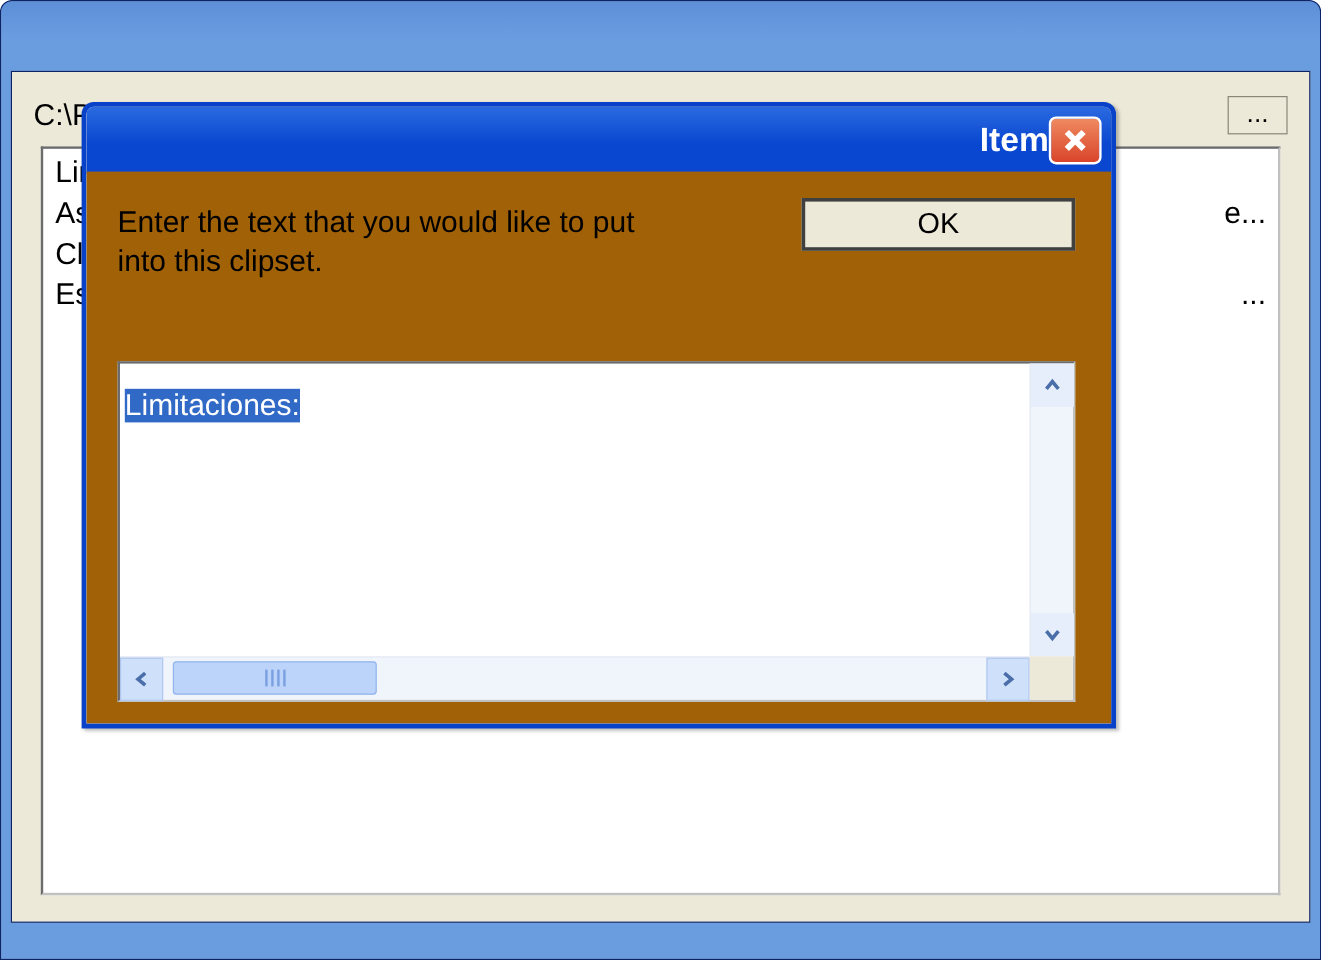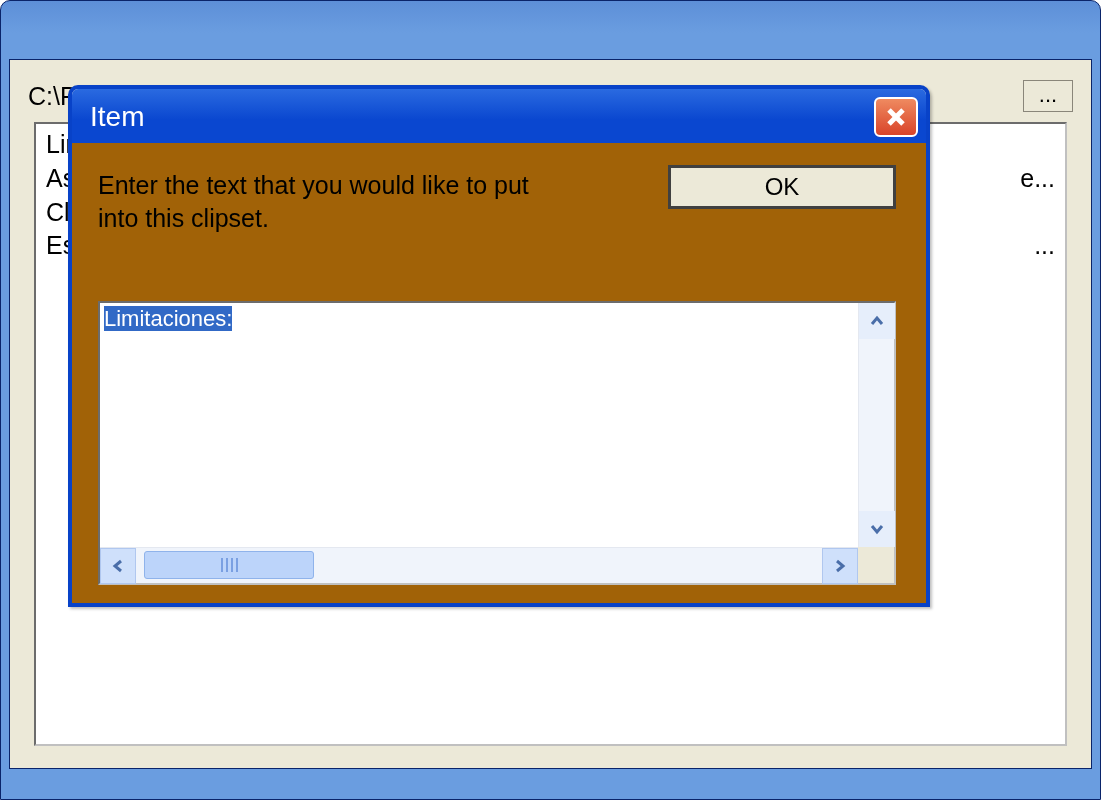--- a/index.html
+++ b/index.html
@@ -88,25 +88,25 @@
     width: 862px; height: 522px;
     border: 4px solid #0842c8;
     border-radius: 10px 10px 0 0;
     background: #ece9d8;
     box-shadow: 2px 2px 3px rgba(0,0,0,.25);
     overflow: hidden;
   }
   .dlg-titlebar {
     height: 56px;
     background: linear-gradient(to bottom, #2a6ae0 0%, #0a47d0 55%, #0a47d0 100%);
-    display: flex; align-items: center; justify-content: space-between;
+    display: flex; align-items: center; justify-content: flex-end;
     padding: 0 8px 0 18px;
     color: #fff;
     font-size: 28px;
-    font-weight: normal;
+    font-weight: bold;
   }
   .dlg-close {
     width: 44px; height: 40px;
     background: linear-gradient(to bottom, #ef8a60, #d9442a);
     border: 2px solid #ffffff;
     border-radius: 6px;
     display: flex; align-items: center; justify-content: center;
   }
   .dlg-close svg { stroke: #fff; stroke-width: 5; }
 
@@ -136,22 +136,22 @@
 
   .textarea-wrap {
     position: absolute;
     left: 26px; right: 30px; top: 158px; bottom: 18px;
     background: #fff;
     border: 2px inset #c0c0c0;
   }
   .textarea-content {
     position: absolute;
     left: 0; top: 0; right: 36px; bottom: 36px;
-    padding: 2px 4px;
-    font-size: 22px;
+    padding: 20px 4px;
+    font-size: 25px;
     color: #fff;
     line-height: 1.25;
     white-space: nowrap;
     overflow: hidden;
   }
   .textarea-content .sel {
     background: #3169c6;
     color: #fff;
     display: inline;
   }

